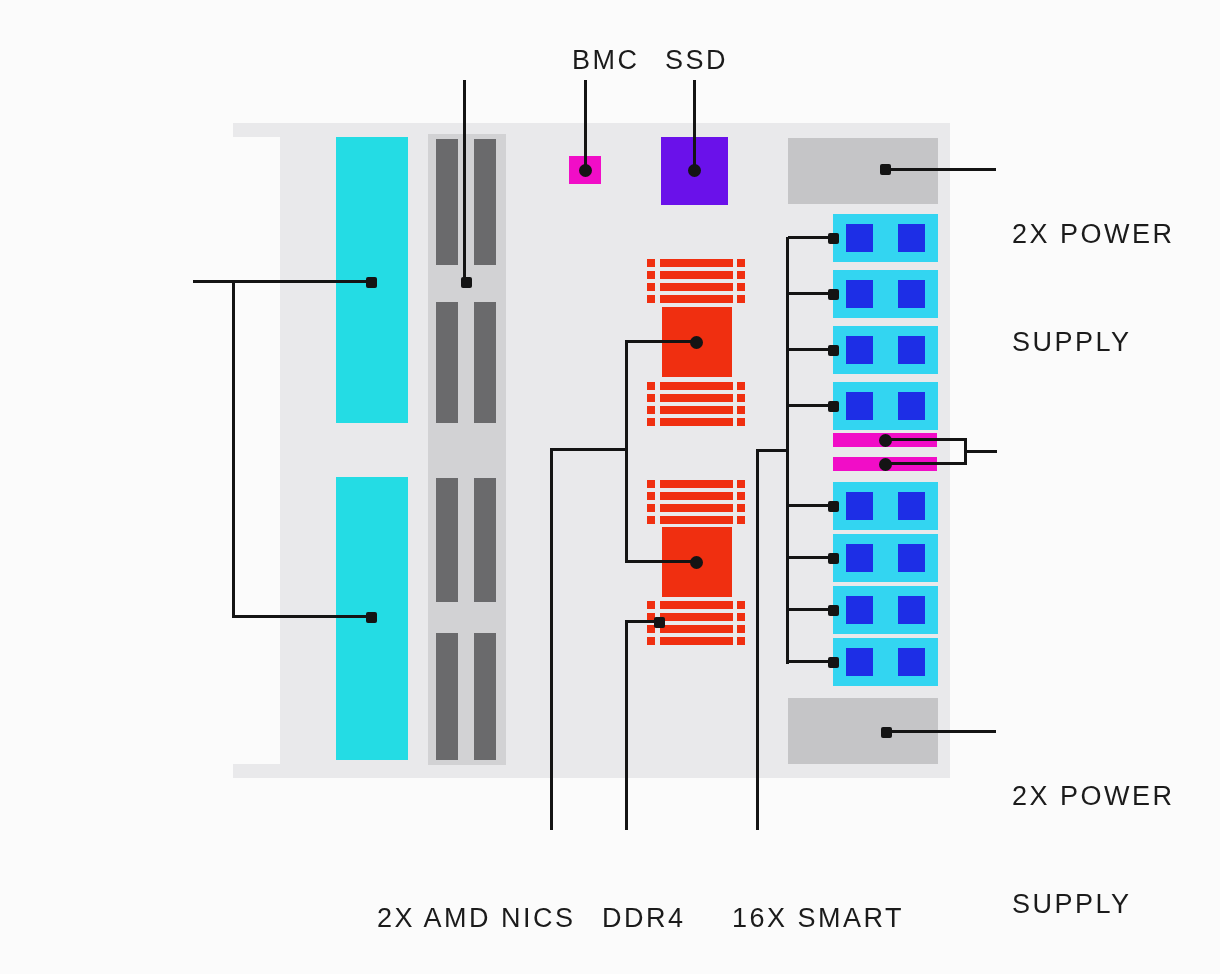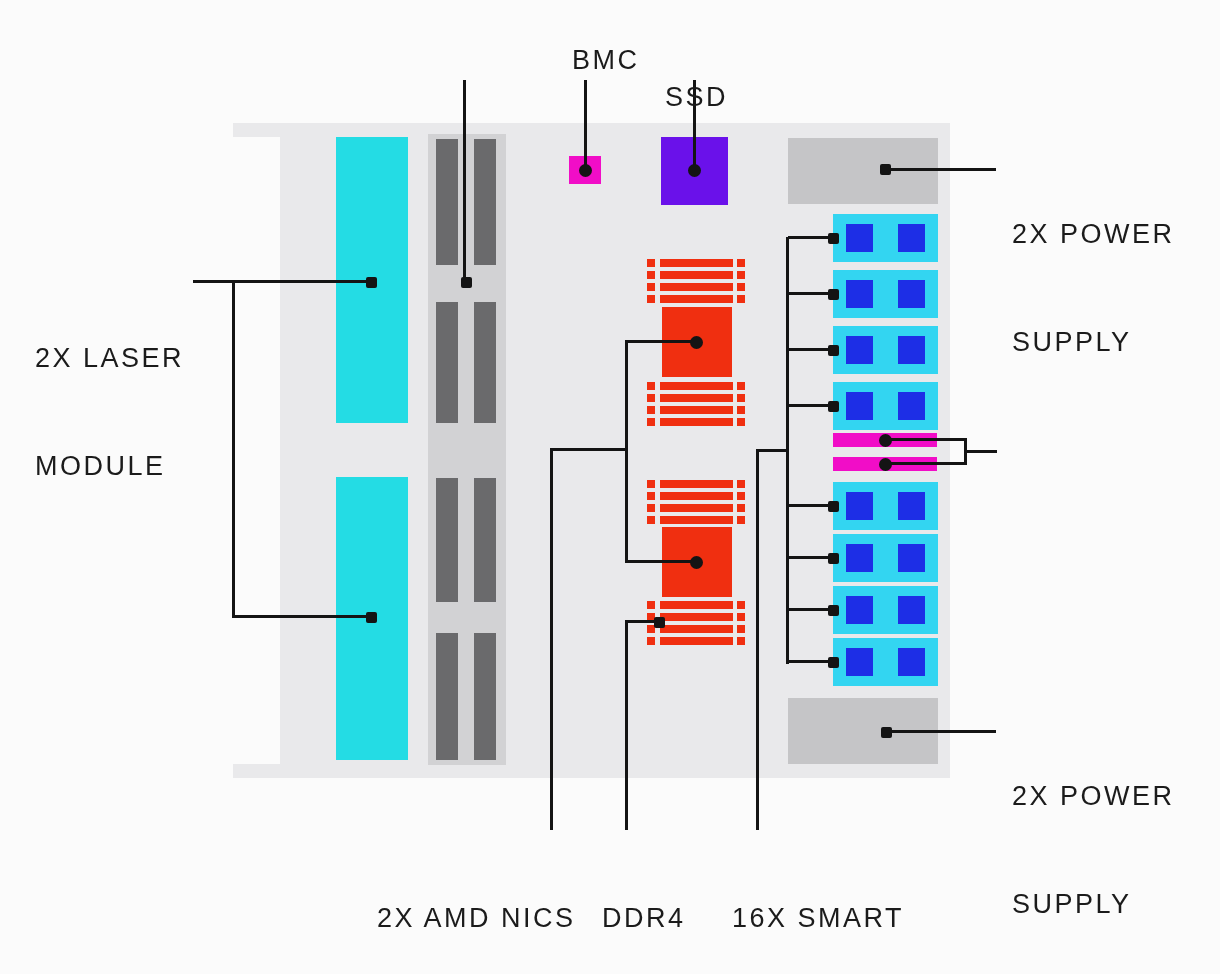--- a/index.html
+++ b/index.html
@@ -232,26 +232,22 @@
   <div class="dot-sq" style="left:828px;top:605px;"></div>
   <div class="dot-sq" style="left:828px;top:657px;"></div>
   <div class="dot-rd" style="left:690px;top:336px;"></div>
   <div class="dot-rd" style="left:690px;top:556px;"></div>
   <div class="dot-rd" style="left:579px;top:164px;"></div>
   <div class="dot-rd" style="left:688px;top:164px;"></div>
   <div class="dot-rd" style="left:879px;top:434px;"></div>
   <div class="dot-rd" style="left:879px;top:458px;"></div>
 
   <div class="label" style="left:552px;top:42px;margin-left:20px;">BMC</div>
-  <div class="label" style="left:665px;top:42px;margin-top:37px;">SSD</div>
-
-  <div class="label" style="left:35px;top:268px;">
-    <div>2X LASER</div>
-    <div>MODULE</div>
-  </div>
+  <div class="label" style="left:665px;top:42px;">SSD</div>
+
 
   <div class="label" style="left:1012px;top:144px;">
     <div>2X POWER</div>
     <div>SUPPLY</div>
   </div>
 
 
   <div class="label" style="left:1012px;top:706px;">
     <div>2X POWER</div>
     <div>SUPPLY</div>

